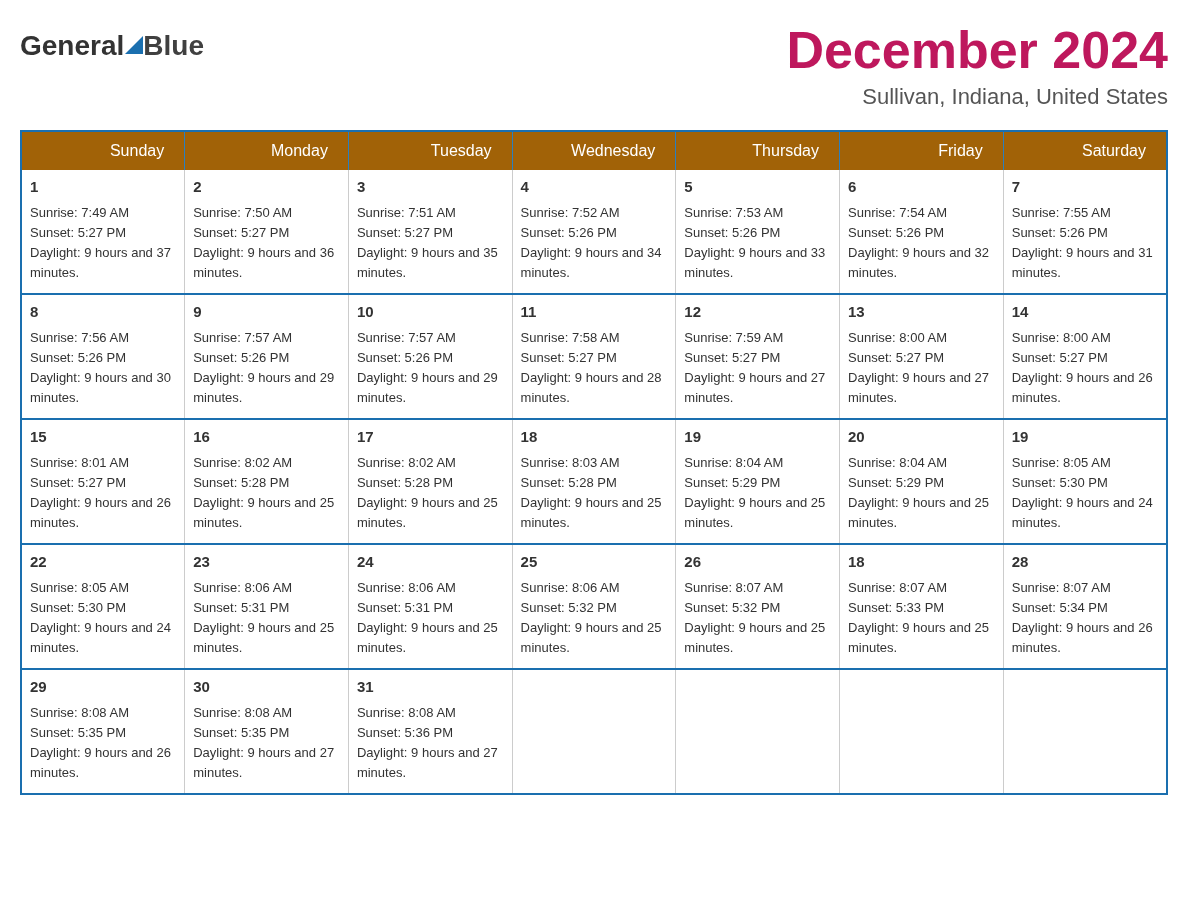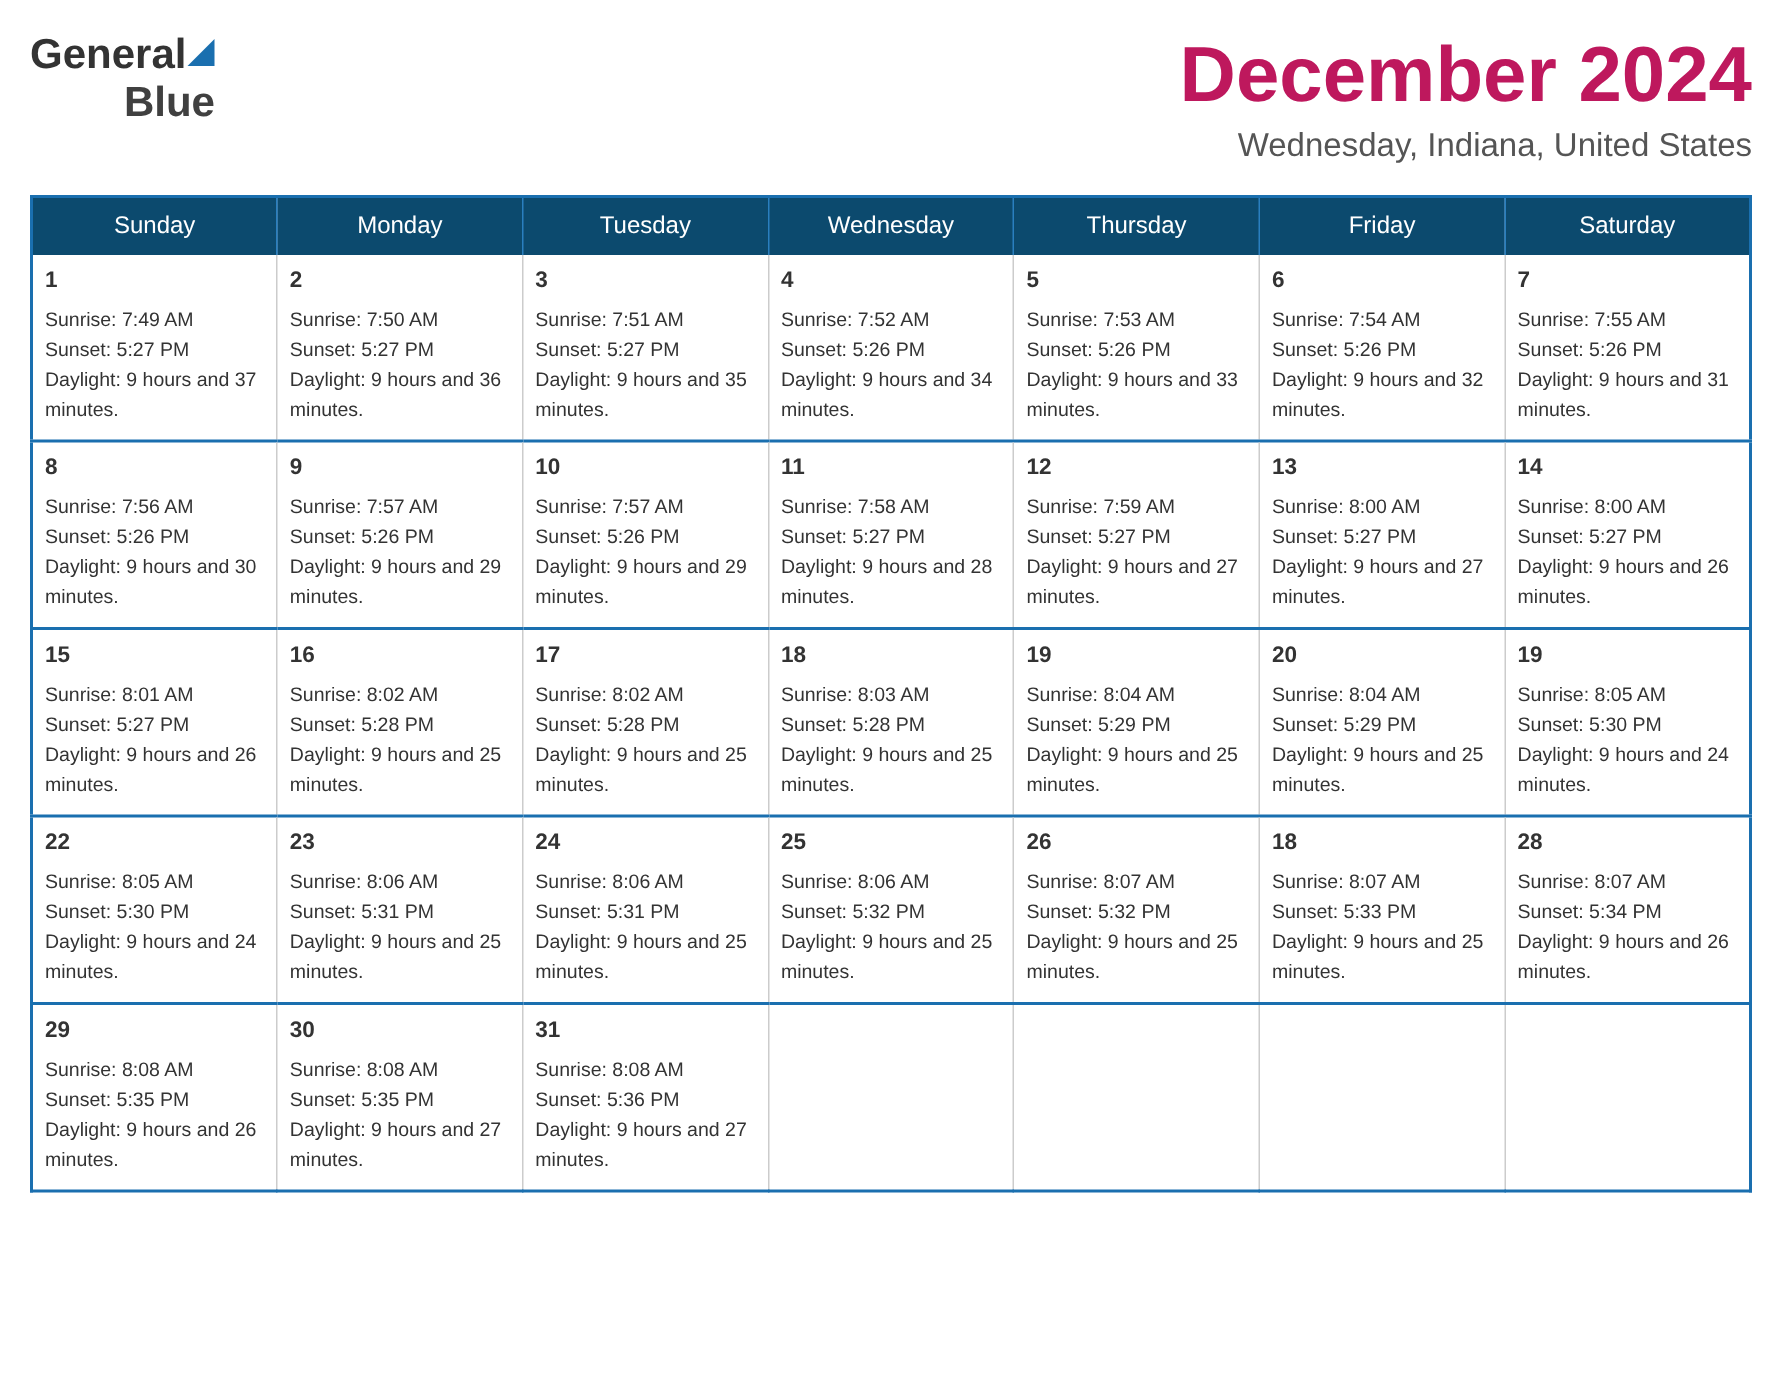--- a/index.html
+++ b/index.html
@@ -11,22 +11,23 @@
       padding: 20px;
     }
     .header {
       display: flex;
       justify-content: space-between;
       align-items: flex-start;
       margin-bottom: 20px;
     }
     .logo {
       display: flex;
-      flex-direction: column;
-      align-items: flex-end;
+      flex-direction: row;
+      align-items: flex-start;
+      margin-top: 10px;
     }
     .logo-general {
       color: #333;
       font-size: 28px;
       font-weight: bold;
     }
     .logo-blue {
       color: #404040;
       font-size: 28px;
       font-weight: bold;
@@ -43,26 +44,26 @@
       font-size: 22px;
       color: #555;
       margin-top: 4px;
     }
     .calendar {
       width: 100%;
       border-collapse: collapse;
       border: 2px solid #1a6faf;
     }
     .calendar th {
-      background-color: #0c4a6e;
+      background-color: #a16207;
       color: #fff;
       font-size: 16px;
       font-weight: normal;
       padding: 10px 20px;
-      text-align: center;
+      text-align: right;
       border-right: 1px solid #2a7fbf;
     }
     .calendar th:last-child {
       border-right: none;
     }
     .calendar td {
       vertical-align: top;
       padding: 6px 8px 10px 8px;
       border-right: 1px solid #ccc;
       border-bottom: 2px solid #1a6faf;
@@ -111,21 +112,21 @@
 <div class="header">
   <div class="logo">
     <div class="logo-row">
       <span class="logo-general">General</span>
       <span class="logo-triangle"></span>
     </div>
     <span class="logo-blue">Blue</span>
   </div>
   <div class="title-section">
     <div class="month-title">December 2024</div>
-    <div class="location-subtitle">Wednesday, Indiana, United States</div>
+    <div class="location-subtitle">Sullivan, Indiana, United States</div>
   </div>
 </div>
 
 <table class="calendar">
   <thead>
     <tr>
     <th>Sunday</th>
         <th>Monday</th>
         <th>Tuesday</th>
         <th>Wednesday</th>

